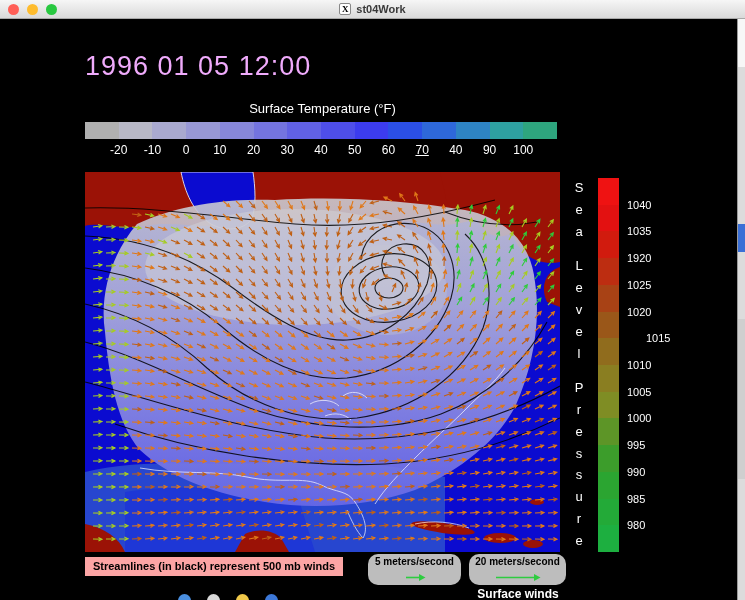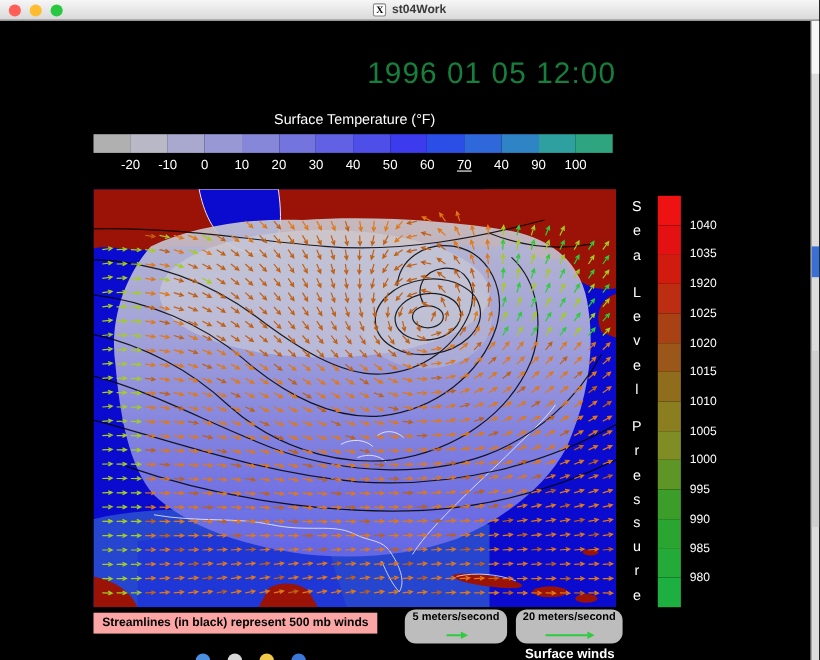--- a/index.html
+++ b/index.html
@@ -14,22 +14,22 @@
   .tl.red{background:#ff5f57;}
   .tl.yellow{background:#febc2e;}
   .tl.green{background:#28c840;}
   .title-wrap{margin:0 auto;display:flex;align-items:center;gap:5px;
               font-size:11px;font-weight:bold;color:#3a3a3a;}
   .x11-icon{display:inline-block;width:12px;height:12px;box-sizing:border-box;background:#fff;
             border:1px solid #888;border-radius:2px;font-size:9px;line-height:10px;text-align:center;
             color:#000;font-weight:bold;font-family:"Liberation Serif",serif;}
   
   .content{position:absolute;top:19px;left:0;width:745px;height:581px;background:#000;}
-  .datetime{position:absolute;left:85px;top:32px;width:475px;text-align:right;
-            color:#15803d;font-size:27px;letter-spacing:1px;}
+  .datetime{position:absolute;left:85px;top:32px;width:475px;text-align:left;
+            color:#f0abfc;font-size:27px;letter-spacing:1px;}
   .temp-title{position:absolute;left:85px;top:82px;width:475px;text-align:center;
               color:#fff;font-size:13px;}
   .temp-bar{position:absolute;left:85px;top:103px;width:472px;height:17px;display:flex;}
   .temp-labels{position:absolute;left:85px;top:124px;width:472px;height:15px;}
   .temp-labels span{position:absolute;transform:translateX(-50%);color:#fff;font-size:12px;text-align:right;}
   .map{position:absolute;left:85px;top:153px;width:475px;height:380px;display:block;}
   
   .slp-letters{position:absolute;left:570px;top:161px;width:18px;height:368px;
                display:flex;flex-direction:column;align-items:center;justify-content:space-between;
                color:#fff;font-size:13px;}
@@ -206,21 +206,21 @@
         <div style="flex: 1 1 0%; background: rgb(43, 165, 49);"></div>
         <div style="flex: 1 1 0%; background: rgb(35, 170, 56);"></div>
         <div style="flex: 1 1 0%; background: rgb(29, 175, 64);"></div>
       </div>
     <div class="slp-labels">
         <span style="top: 7.14286%;">1040</span>
         <span style="top: 14.2857%;">1035</span>
         <span style="top: 21.4286%;">1920</span>
         <span style="top: 28.5714%;">1025</span>
         <span style="top: 35.7143%;">1020</span>
-        <span style="top: 42.8571%;">1015</span>
+        <span style="top: 42.8571%; margin-left: 19px;">1015</span>
         <span style="top: 50%;">1010</span>
         <span style="top: 57.1429%;">1005</span>
         <span style="top: 64.2857%;">1000</span>
         <span style="top: 71.4286%;">995</span>
         <span style="top: 78.5714%;">990</span>
         <span style="top: 85.7143%;">985</span>
         <span style="top: 92.8571%;">980</span>
       </div>
 
     <div class="cap-stream">Streamlines (in black) represent 500 mb winds</div>

